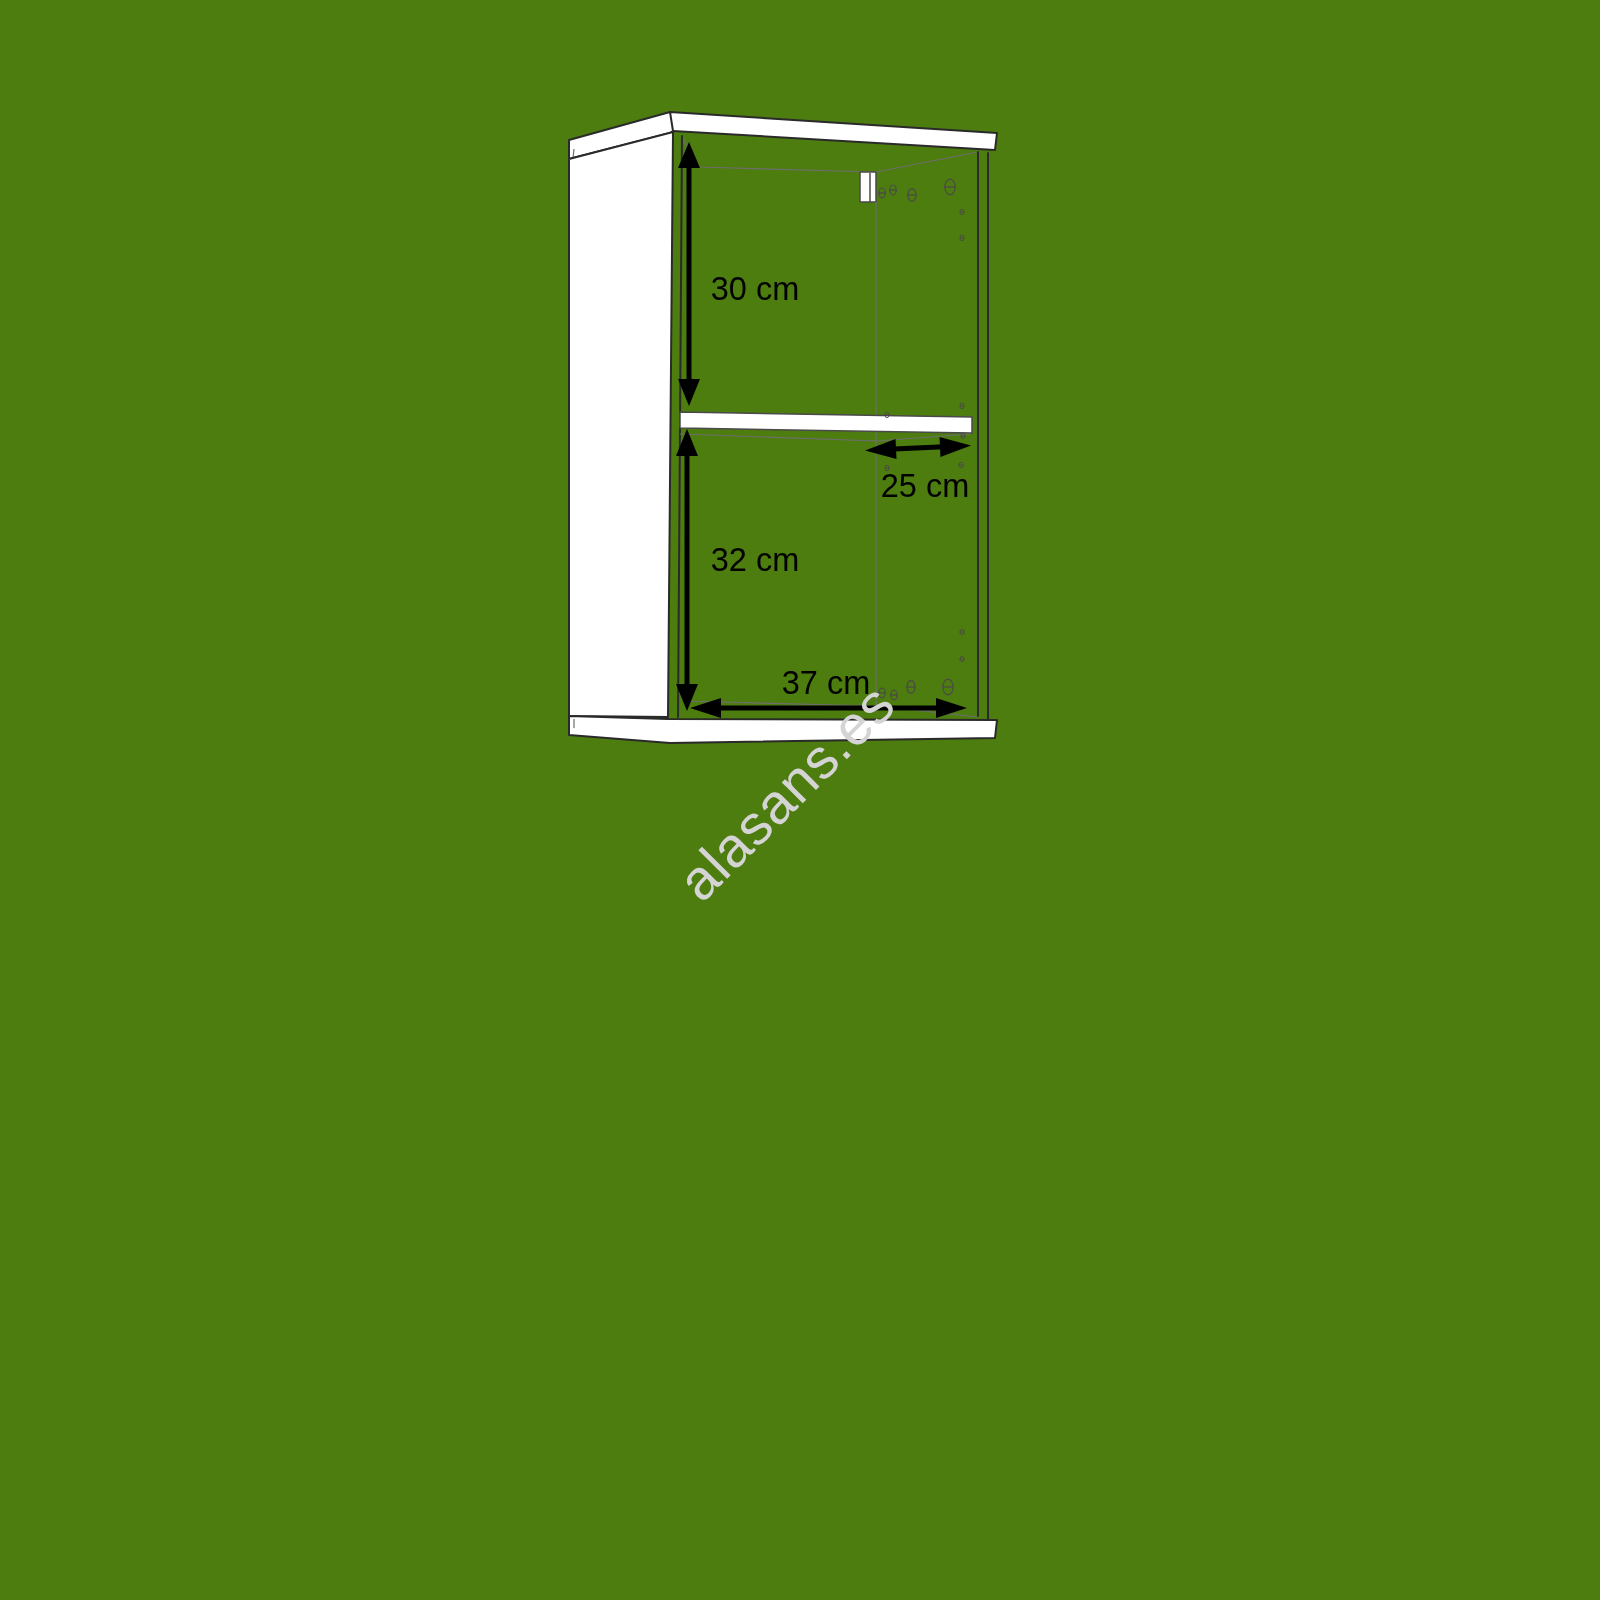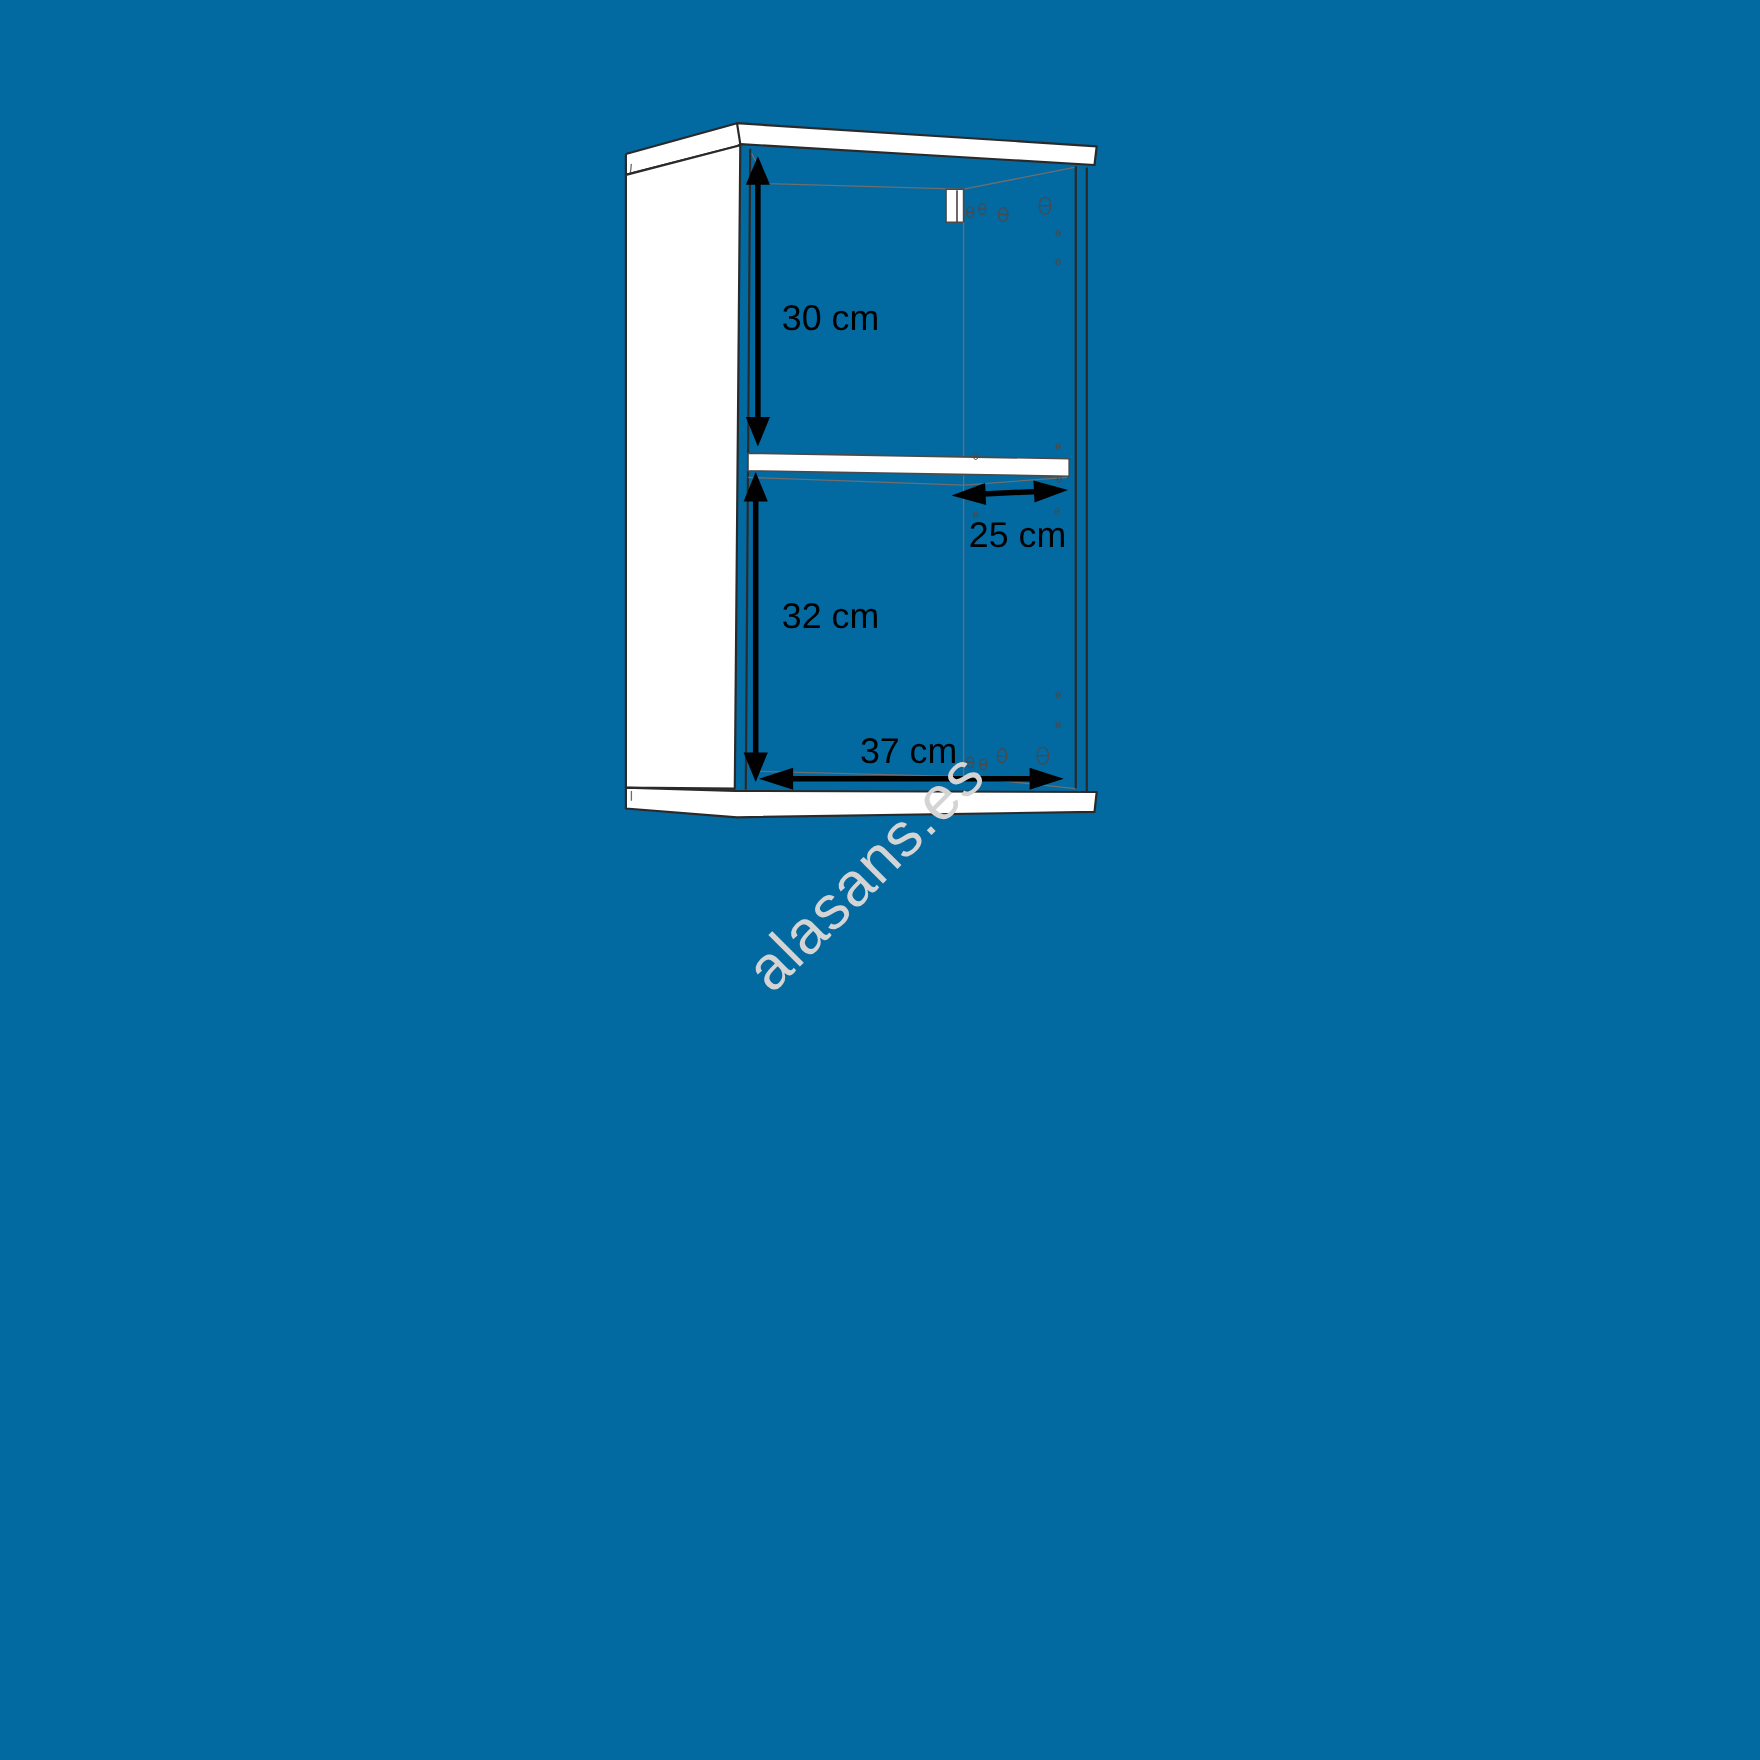--- a/index.html
+++ b/index.html
@@ -1,19 +1,19 @@
 <!DOCTYPE html>
 <html><head>
 <meta charset="utf-8">
 <style>
   html,body { margin:0; padding:0; background:#ffffff; }
   .canvas {
     position:relative;
     width:1600px; height:1600px;
-    background:#0369a1;
+    background:#4d7c0f;
     overflow:hidden;
     font-family:"Liberation Sans", sans-serif;
   }
   svg { display:block; }
 
   .ln-main  { fill:none; stroke:#2a2a2a; stroke-width:2;   stroke-linejoin:round; stroke-linecap:round; }
   .ln-mid   { fill:none; stroke:#4a4a4a; stroke-width:1.5; stroke-linejoin:round; }
   .ln-thin  { fill:none; stroke:#6e6e6e; stroke-width:1.2; stroke-linejoin:round; }
   .panel    { fill:#ffffff; }
   .hole     { fill:none; stroke:#4a4a4a; stroke-width:1.2; }

